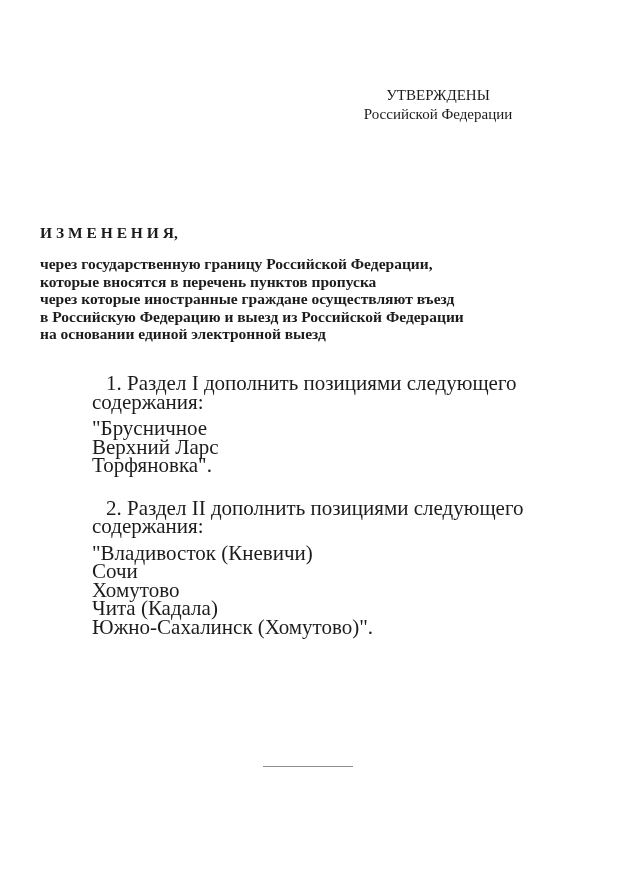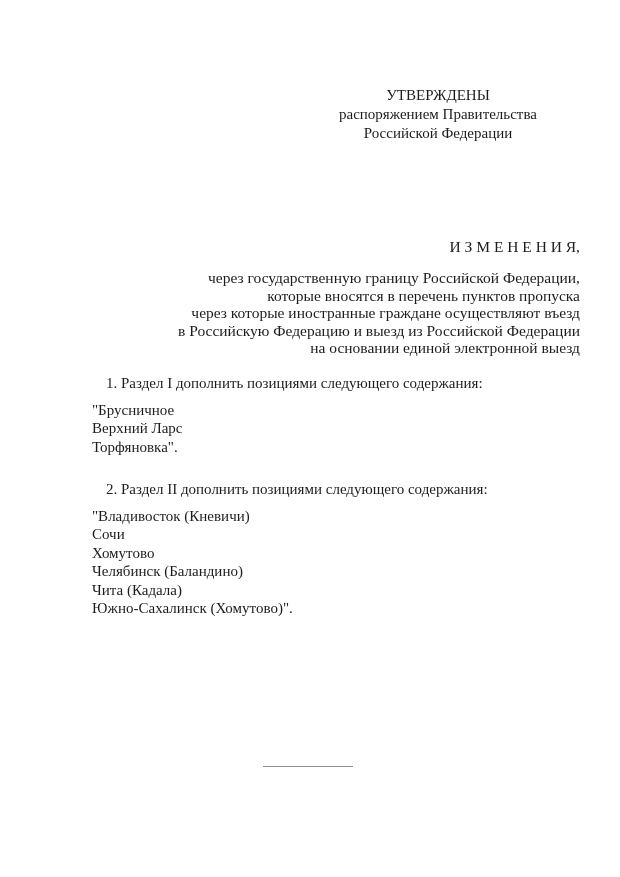--- a/index.html
+++ b/index.html
@@ -20,42 +20,42 @@
     left: 338px;
     width: 200px;
     text-align: center;
     font-size: 15px;
     line-height: 19.2px;
   }
 
   
   .title-block {
     position: absolute;
-    top: 238px;
+    top: 224px;
     left: 40px;
     width: 540px;
-    text-align: right;
-    font-weight: 400;
+    text-align: left;
+    font-weight: 700;
   }
   .title-heading {
     font-size: 15.5px;
     margin: 0 0 13px 0;
   }
   .subtitle-line {
     font-size: 15.5px;
     line-height: 17.6px;
   }
 
   
   .content {
     position: absolute;
     top: 374px;
     left: 92px;
     width: 448px;
-    font-size: 15px;
+    font-size: 21px;
     line-height: 18.5px;
   }
   .section-spaced { margin-top: 24px; }
   .para {
     margin: 0;
     text-indent: 14px;
   }
   .items { margin-top: 8px; }
   .item { margin: 0; }
   .subheading {
@@ -87,21 +87,20 @@
     color: #3a3a3a;
   }
 </style>
 </head>
 <body>
 
 <div class="page">
 
   <div class="approval">
     <div class="approval-line">УТВЕРЖДЕНЫ</div>
-    <div class="approval-line">распоряжением Правительства</div>
     <div class="approval-line">Российской Федерации</div>
   </div>
 
   <div class="title-block">
     <div class="title-heading">И З М Е Н Е Н И Я,</div>
     <div class="subtitle">
       <div class="subtitle-line">через государственную границу Российской Федерации,</div>
       <div class="subtitle-line">которые вносятся в перечень пунктов пропуска</div>
       <div class="subtitle-line">через которые иностранные граждане осуществляют въезд</div>
       <div class="subtitle-line">в Российскую Федерацию и выезд из Российской Федерации</div>
@@ -119,21 +118,20 @@
         <div class="item">Торфяновка".</div>
       </div>
     </div>
 
     <div class="section section-spaced">
       <p class="para">2. Раздел II дополнить позициями следующего содержания:</p>
       <div class="items">
         <div class="item">"Владивосток (Кневичи)</div>
         <div class="item">Сочи</div>
         <div class="item">Хомутово</div>
-        <div class="item">Челябинск (Баландино)</div>
         <div class="item">Чита (Кадала)</div>
         <div class="item">Южно-Сахалинск (Хомутово)".</div>
       </div>
     </div>
 
 
   </div>
 
   <div class="divider"></div>
 

